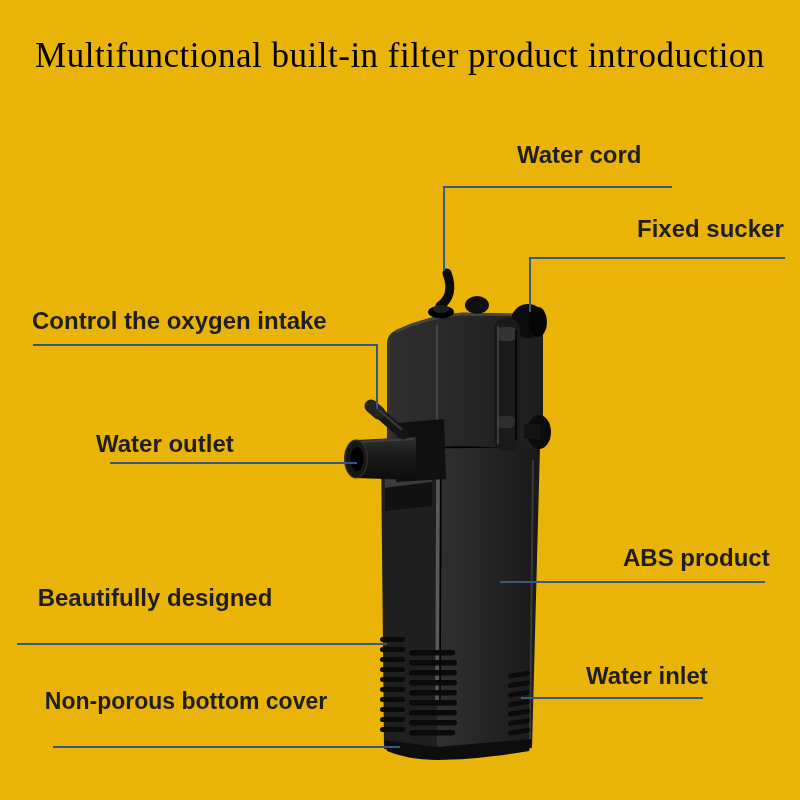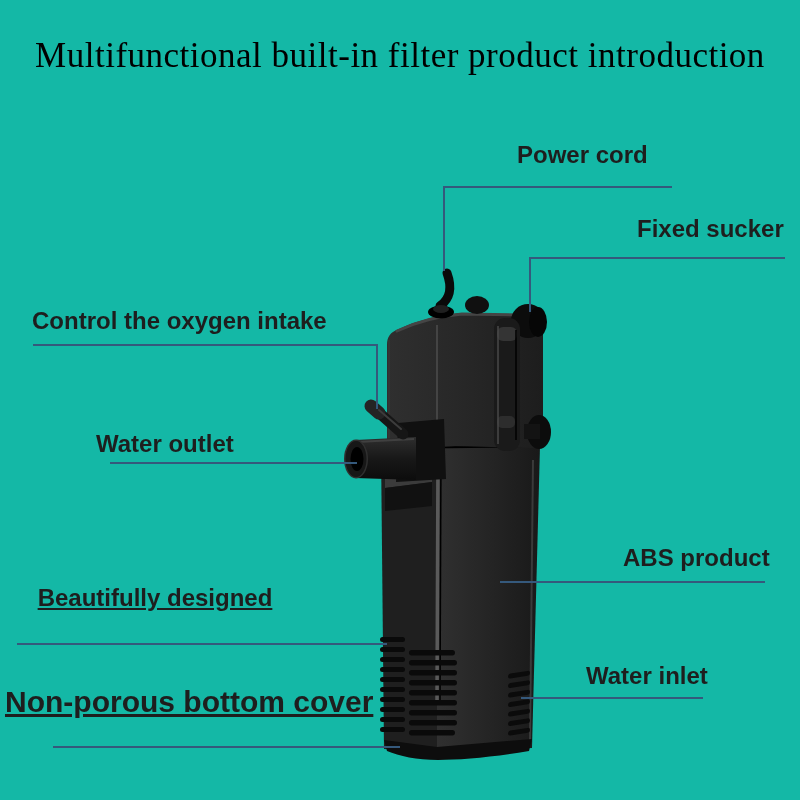--- a/index.html
+++ b/index.html
@@ -1,19 +1,19 @@
 <!DOCTYPE html>
 <html><head>
 <meta charset="utf-8">
 <style>
   html,body{margin:0;padding:0;background:#ffffff;}
   .stage{
     position:relative;
     width:800px;height:800px;
-    background:#14b8a6;
+    background:#eab308;
     overflow:hidden;
     font-family:"Liberation Sans", sans-serif;
   }
   .page-title{
     position:absolute;
     left:0; right:0; top:36px;
     margin:0;
     text-align:center;
     font-family:"Liberation Serif", serif;
     font-weight:400;
@@ -28,22 +28,22 @@
   }
   .callout{
     position:absolute;
     font-weight:700;
     font-size:24px;
     color:#1e1e1e;
     white-space:nowrap;
     line-height:25px;
   }
   .callout.block{ text-align:center; }
-  .callout.block span{ display:block;text-decoration:underline; }
-  .callout.tight{ line-height:23px; font-size:30px; }
+  .callout.block span{ display:block; }
+  .callout.tight{ line-height:23px; font-size:23px; }
   polyline.leader{
     fill:none;
     stroke:#35597c;
     stroke-width:2;
   }
 </style>
 </head>
 <body>
 
 <div class="stage">
@@ -167,21 +167,21 @@
       <polyline class="leader" points="785,258 530,258 530,312"></polyline>
       <polyline class="leader" points="33,345 377,345 377,409"></polyline>
       <polyline class="leader" points="110,463 357,463"></polyline>
       <polyline class="leader" points="500,582 765,582"></polyline>
       <polyline class="leader" points="521,698 703,698"></polyline>
       <polyline class="leader" points="17,644 387,644"></polyline>
       <polyline class="leader" points="53,747 400,747"></polyline>
     </g>
   </svg>
 
-  <div class="callout" style="left:517px;top:142px">Power cord</div>
+  <div class="callout" style="left:517px;top:142px">Water cord</div>
 
   <div class="callout" style="left:637px;top:216px">Fixed sucker</div>
 
   <div class="callout" style="left:96px;top:431px">Water outlet</div>
 
   <div class="callout" style="left:32px;top:308px">Control the oxygen intake</div>
 
   <div class="callout" style="left:623px;top:545px">ABS product</div>
 
   <div class="callout" style="left:586px;top:663px">Water inlet</div>

